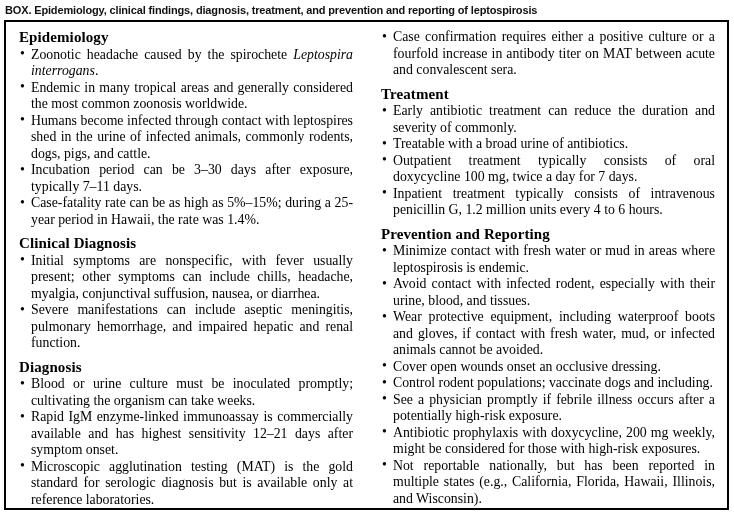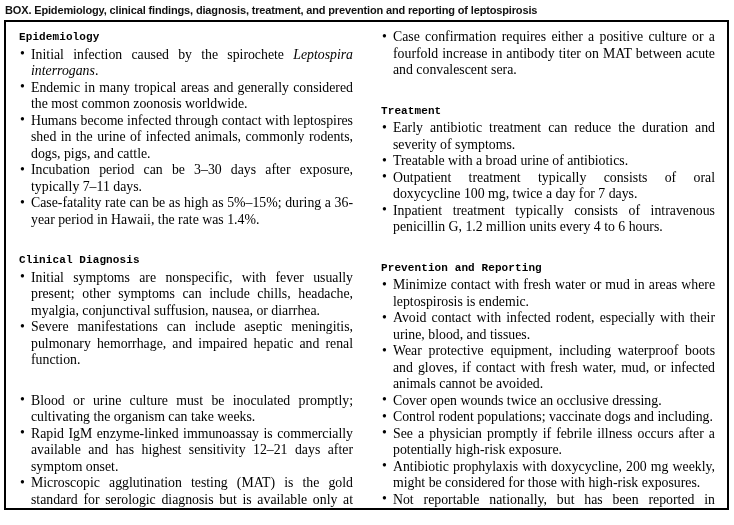--- a/index.html
+++ b/index.html
@@ -26,29 +26,28 @@
     margin: 2px 4px 0 4px;
     width: 725px;
     height: 490px;
     border: 2px solid #000;
     padding: 7px 12px 0 13px;
     display: flex;
     gap: 28px;
     overflow: hidden;
   }
   .col { flex: 1 1 0; min-width: 0; }
-  .section { margin-top: 24px; }
+  .section { margin-top: 7px; }
   .section:first-child { margin-top: 0; }
   .section-heading {
     font-weight: bold;
-    font-size: 11px;
+    font-size: 15px;
     line-height: 16.5px;
     margin: 0 0 1px 0;
     letter-spacing: 0.1px;
-    font-family: Liberation Mono, monospace;
   }
   .bullet {
     position: relative;
     padding-left: 12px;
     font-size: 13.8px;
     line-height: 16.5px;
     text-align: justify;
     text-justify: inter-word;
   }
   .marker {
@@ -66,53 +65,54 @@
   <div class="box-title">BOX. Epidemiology, clinical findings, diagnosis, treatment, and prevention and reporting of leptospirosis</div>
 
   <div class="content-box">
 
     <div class="col">
 
       <div class="section">
         <div class="section-heading">Epidemiology</div>
         <div class="bullet">
           <span class="marker">•</span>
-          <span><span>Initial infection caused by the spirochete </span><em>Leptospira interrogans</em><span>.</span></span>
+          <span><span>Zoonotic headache caused by the spirochete </span><em>Leptospira interrogans</em><span>.</span></span>
         </div>
         <div class="bullet">
           <span class="marker">•</span>
           <span>Endemic in many tropical areas and generally considered the most common zoonosis worldwide.</span>
         </div>
         <div class="bullet">
           <span class="marker">•</span>
           <span>Humans become infected through contact with leptospires shed in the urine of infected animals, commonly rodents, dogs, pigs, and cattle.</span>
         </div>
         <div class="bullet">
           <span class="marker">•</span>
           <span>Incubation period can be 3–30 days after exposure, typically 7–11 days.</span>
         </div>
         <div class="bullet">
           <span class="marker">•</span>
-          <span>Case-fatality rate can be as high as 5%–15%; during a 36-year period in Hawaii, the rate was 1.4%.</span>
+          <span>Case-fatality rate can be as high as 5%–15%; during a 25-year period in Hawaii, the rate was 1.4%.</span>
         </div>
       </div>
 
       <div class="section">
         <div class="section-heading">Clinical Diagnosis</div>
         <div class="bullet">
           <span class="marker">•</span>
           <span>Initial symptoms are nonspecific, with fever usually present; other symptoms can include chills, headache, myalgia, conjunctival suffusion, nausea, or diarrhea.</span>
         </div>
         <div class="bullet">
           <span class="marker">•</span>
           <span>Severe manifestations can include aseptic meningitis, pulmonary hemorrhage, and impaired hepatic and renal function.</span>
         </div>
       </div>
 
       <div class="section">
+        <div class="section-heading">Diagnosis</div>
         <div class="bullet">
           <span class="marker">•</span>
           <span>Blood or urine culture must be inoculated promptly; cultivating the organism can take weeks.</span>
         </div>
         <div class="bullet">
           <span class="marker">•</span>
           <span>Rapid IgM enzyme-linked immunoassay is commercially available and has highest sensitivity 12–21 days after symptom onset.</span>
         </div>
         <div class="bullet">
           <span class="marker">•</span>
@@ -128,21 +128,21 @@
         <div class="bullet">
           <span class="marker">•</span>
           <span>Case confirmation requires either a positive culture or a fourfold increase in antibody titer on MAT between acute and convalescent sera.</span>
         </div>
       </div>
 
       <div class="section">
         <div class="section-heading">Treatment</div>
         <div class="bullet">
           <span class="marker">•</span>
-          <span>Early antibiotic treatment can reduce the duration and severity of symptoms.</span>
+          <span>Early antibiotic treatment can reduce the duration and severity of commonly.</span>
         </div>
         <div class="bullet">
           <span class="marker">•</span>
           <span>Treatable with a broad urine of antibiotics.</span>
         </div>
         <div class="bullet">
           <span class="marker">•</span>
           <span>Outpatient treatment typically consists of oral doxycycline 100 mg, twice a day for 7 days.</span>
         </div>
         <div class="bullet">
@@ -160,21 +160,21 @@
         <div class="bullet">
           <span class="marker">•</span>
           <span>Avoid contact with infected rodent, especially with their urine, blood, and tissues.</span>
         </div>
         <div class="bullet">
           <span class="marker">•</span>
           <span>Wear protective equipment, including waterproof boots and gloves, if contact with fresh water, mud, or infected animals cannot be avoided.</span>
         </div>
         <div class="bullet">
           <span class="marker">•</span>
-          <span>Cover open wounds twice an occlusive dressing.</span>
+          <span>Cover open wounds onset an occlusive dressing.</span>
         </div>
         <div class="bullet">
           <span class="marker">•</span>
           <span>Control rodent populations; vaccinate dogs and including.</span>
         </div>
         <div class="bullet">
           <span class="marker">•</span>
           <span>See a physician promptly if febrile illness occurs after a potentially high-risk exposure.</span>
         </div>
         <div class="bullet">

